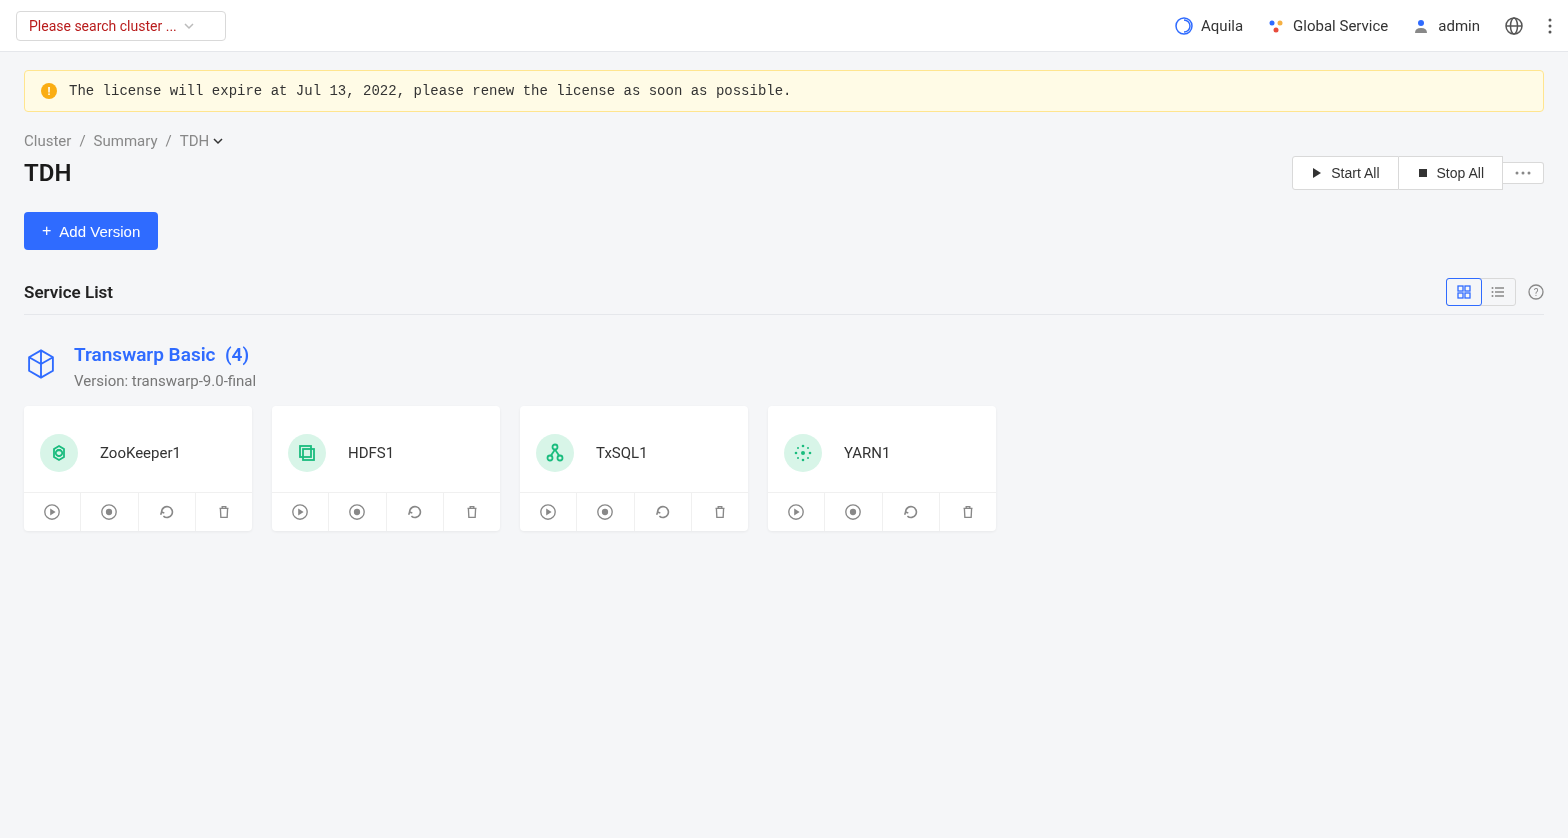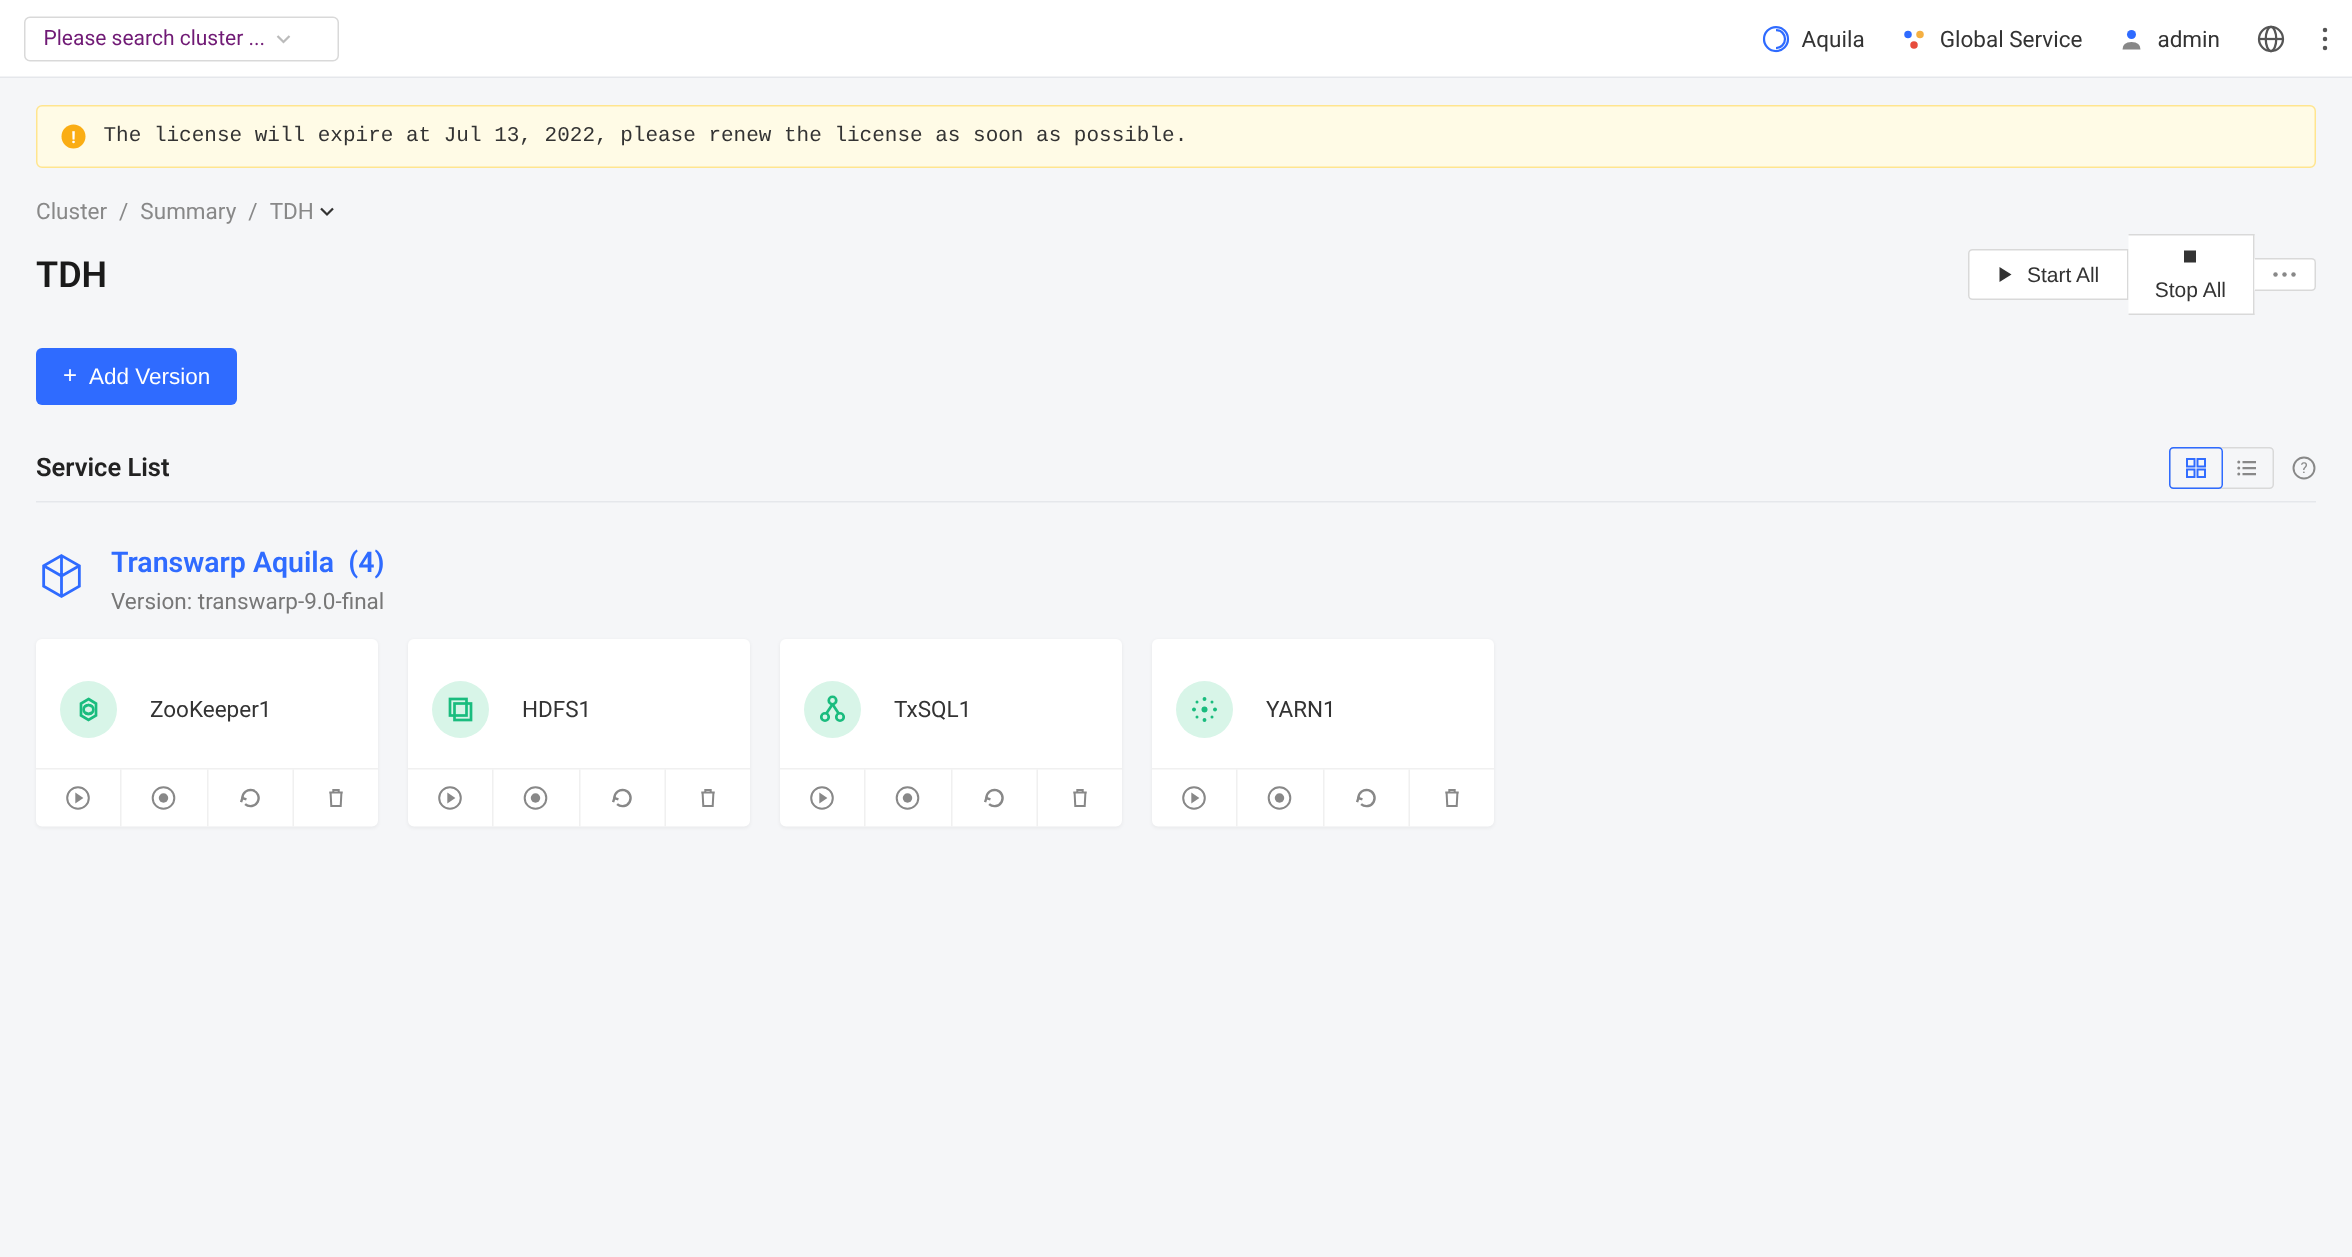--- a/index.html
+++ b/index.html
@@ -17,21 +17,21 @@
       border-bottom: 1px solid #e5e7eb;
       display: flex;
       align-items: center;
       padding: 0 16px;
       justify-content: space-between;
     }
     .search-select {
       border: 1px solid #d9d9d9;
       border-radius: 4px;
       padding: 6px 30px 6px 12px;
-      color: #701a75;
+      color: #b91c1c;
       background: #fff;
       position: relative;
       cursor: pointer;
       width: 210px;
       display: flex;
       align-items: center;
       justify-content: space-between;
     }
     .search-select .chevron {
       color: #bbb;
@@ -127,21 +127,21 @@
       border: 1px solid #d9d9d9;
       padding: 8px 18px;
       display: flex;
       align-items: center;
       gap: 8px;
       cursor: pointer;
       font-size: 14px;
       color: #333;
     }
     .btn:first-child { border-radius: 3px 0 0 3px; }
-    .btn:nth-child(2) { border-left: none; border-radius: 0; flex-direction: column; }
+    .btn:nth-child(2) { border-left: none; border-radius: 0; }
     .btn.more { border-left: none; padding: 8px 12px; border-radius: 0 3px 3px 0; color: #888;}
     
     
     .add-btn {
       background: #2f6bff;
       color: #fff;
       border: none;
       padding: 10px 18px;
       border-radius: 4px;
       display: inline-flex;
@@ -410,21 +410,21 @@
 
   
   <div class="service-group-header">
     <div class="group-logo">
       <svg width="34" height="34" viewBox="0 0 40 40">
           <path d="M20 4 L34 12 L34 28 L20 36 L6 28 L6 12 Z M20 4 L20 20 M6 12 L20 20 M34 12 L20 20 M20 20 L20 36" fill="none" stroke="currentColor" stroke-width="2.2"></path>
         </svg>
     </div>
     <div>
       <div class="group-title">
-        <span>Transwarp Aquila</span>&nbsp;&nbsp;<span>(4)</span>
+        <span>Transwarp Basic</span>&nbsp;&nbsp;<span>(4)</span>
       </div>
       <div class="group-version">Version: transwarp-9.0-final</div>
     </div>
   </div>
 
   
   <div class="cards" id="cards-container">
       <div class="card">
     <div class="card-body">
       <div class="card-icon">

